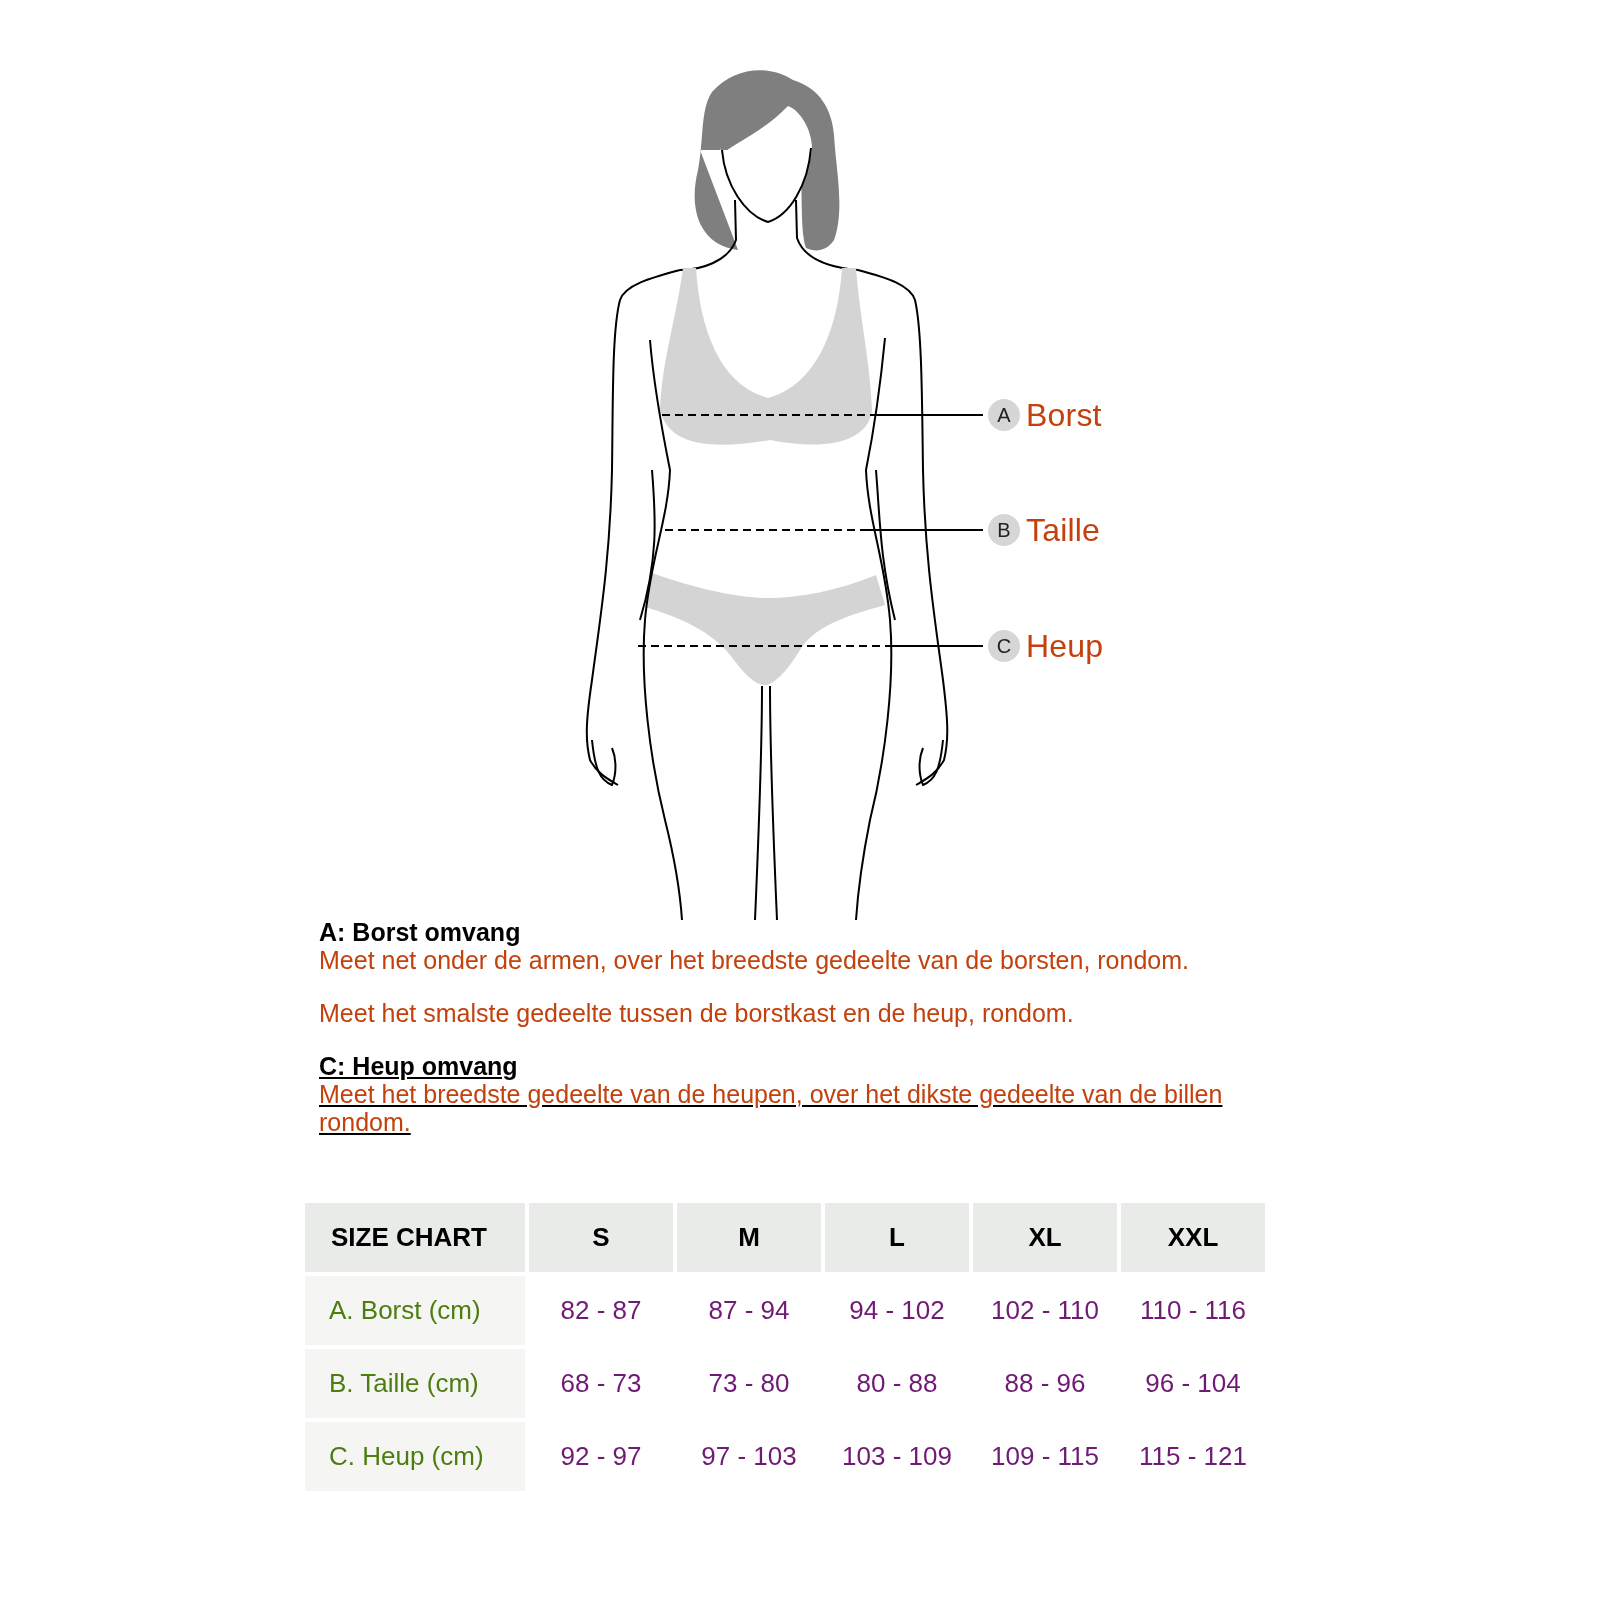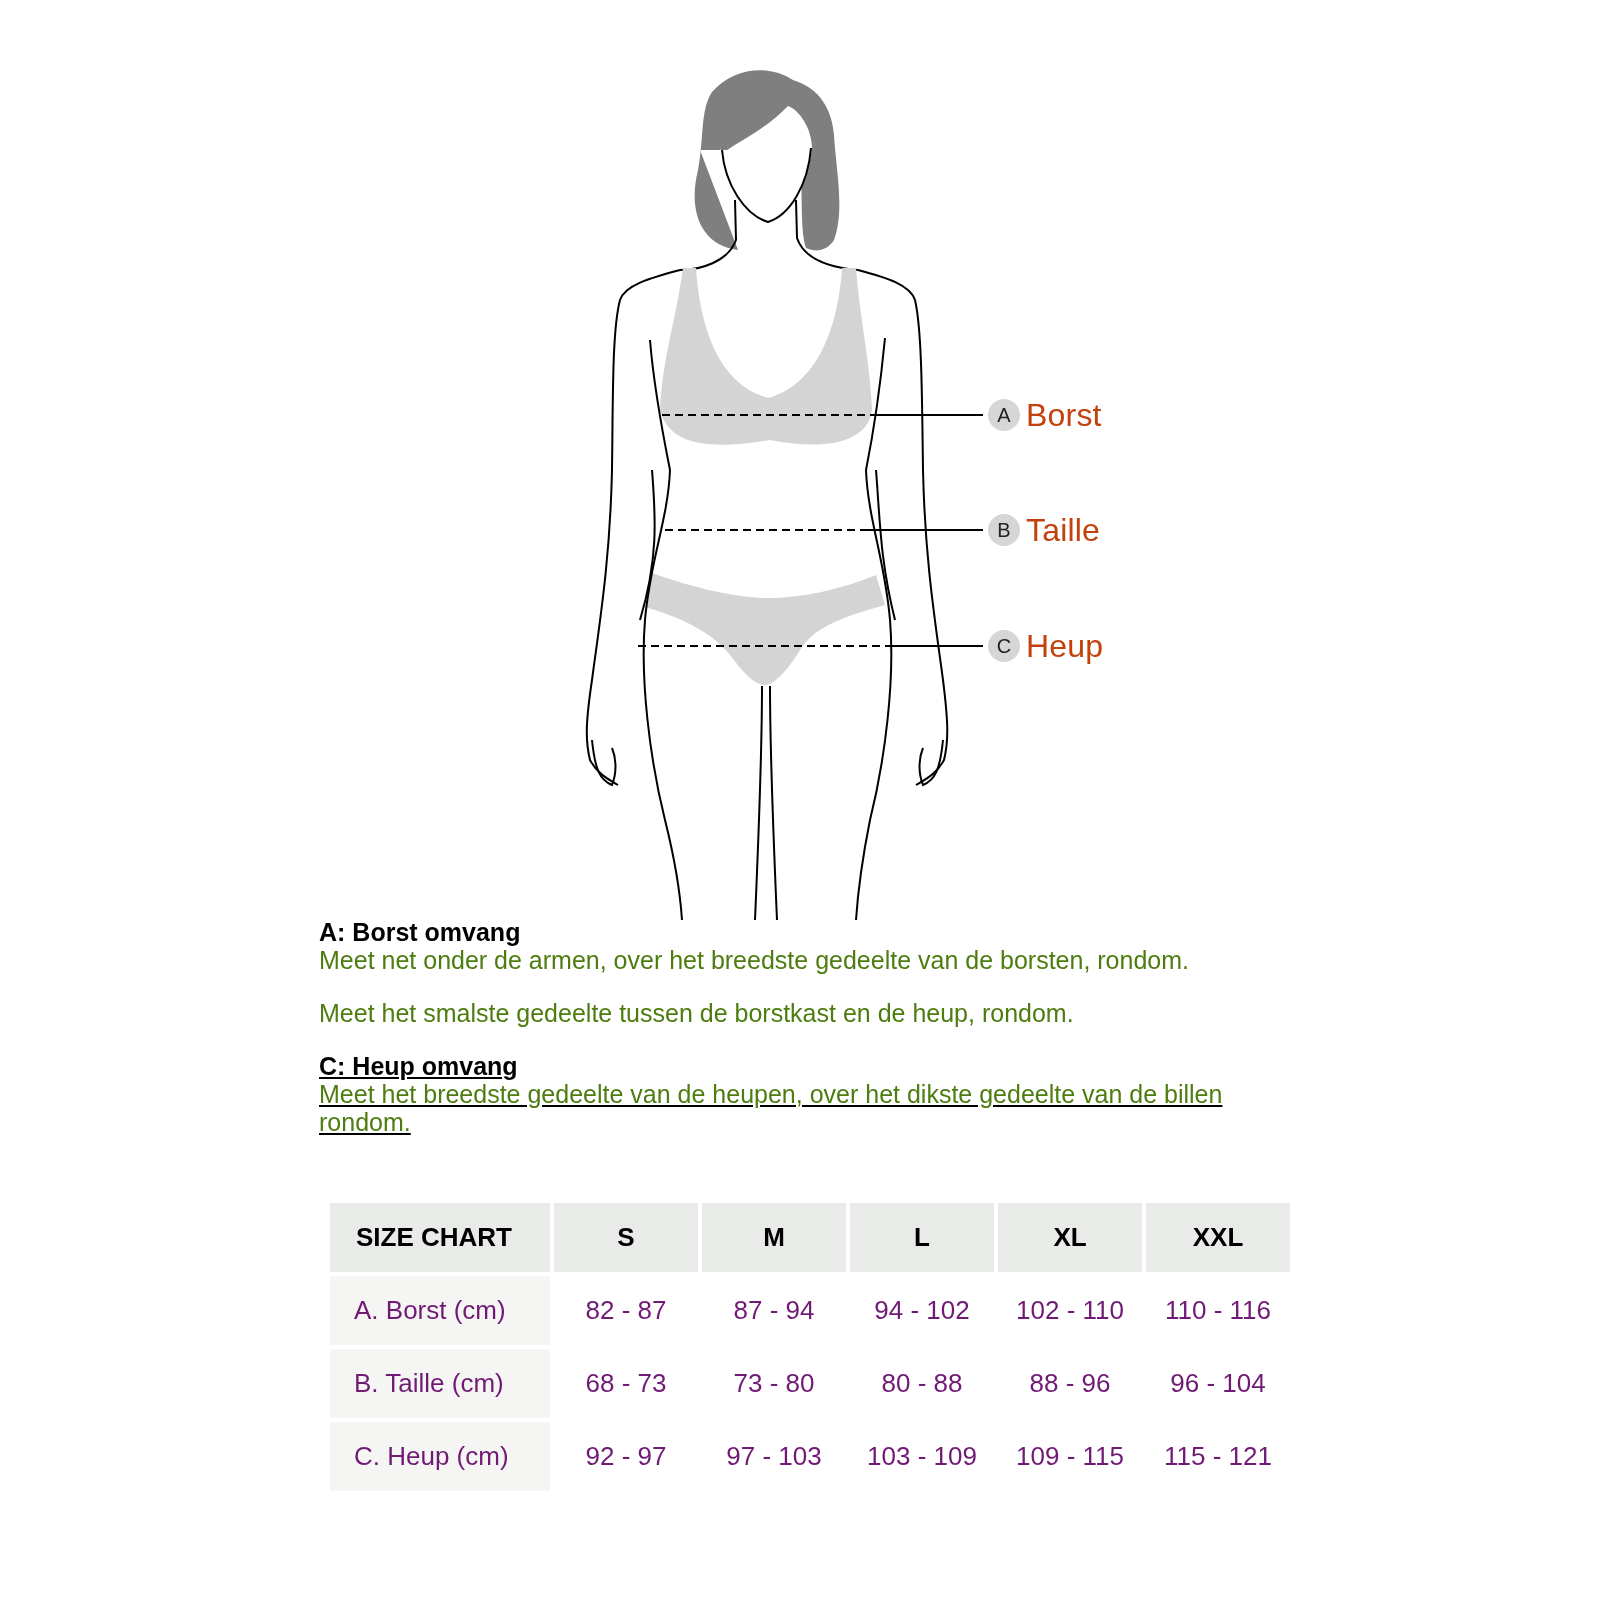--- a/index.html
+++ b/index.html
@@ -13,36 +13,36 @@
   }
   .callout .badge {
     width: 32px; height: 32px; border-radius: 50%; background: #d6d6d6;
     display: flex; align-items: center; justify-content: center;
     font-size: 20px; color: #222; margin-right: 6px;
   }
   .callout .clabel { font-size: 32px; color: #c2410c; letter-spacing: 0.2px; }
   .defs { position: absolute; left: 319px; top: 918px; width: 1000px; }
   .def { margin-bottom: 25px; }
   .def .dtitle { font-weight: bold; font-size: 25px; line-height: 28px; }
-  .def .dtext { font-size: 25px; line-height: 28px; color: #4d7c0f; }
+  .def .dtext { font-size: 25px; line-height: 28px; color: #c2410c; }
   table.size {
-    position: absolute; left: 326px; top: 1199px;
+    position: absolute; left: 301px; top: 1199px;
     border-collapse: separate; border-spacing: 4px;
   }
   table.size th, table.size td {
     height: 69px; padding: 0; text-align: center; vertical-align: middle;
   }
   table.size th {
     background: #e8ebe7; font-size: 26px; font-weight: bold;
   }
   table.size th.corner { text-align: left; padding-left: 26px; width: 194px; }
   table.size th.col { width: 144px; }
   table.size td.rowlabel {
     background: #f5f6f4; text-align: left; padding-left: 24px;
-    font-size: 26px; color: #701a75;
+    font-size: 26px; color: #4d7c0f;
   }
   table.size td.val { font-size: 26px; color: #701a75; background: #fff; }
 </style>
 </head>
 <body>
 
 <div id="figure">
   <svg width="1600" height="920" viewBox="0 0 1600 920">
 
     <path d="M738 250 C700 245 688 210 698 170 C704 140 700 110 712 92 C735 66 770 65 793 80 C820 88 832 110 834 135 C836 170 845 210 834 240 C826 252 815 252 806 248 C800 230 803 200 800 150 L700 150 Z" fill="#7f7f7f"></path>

